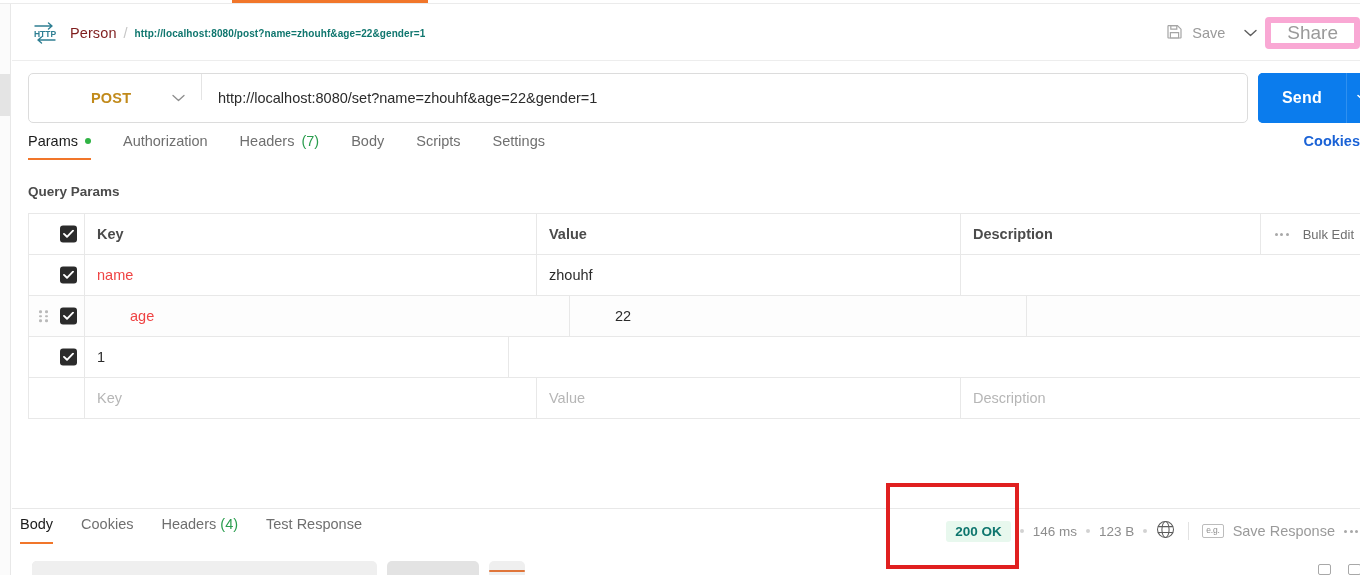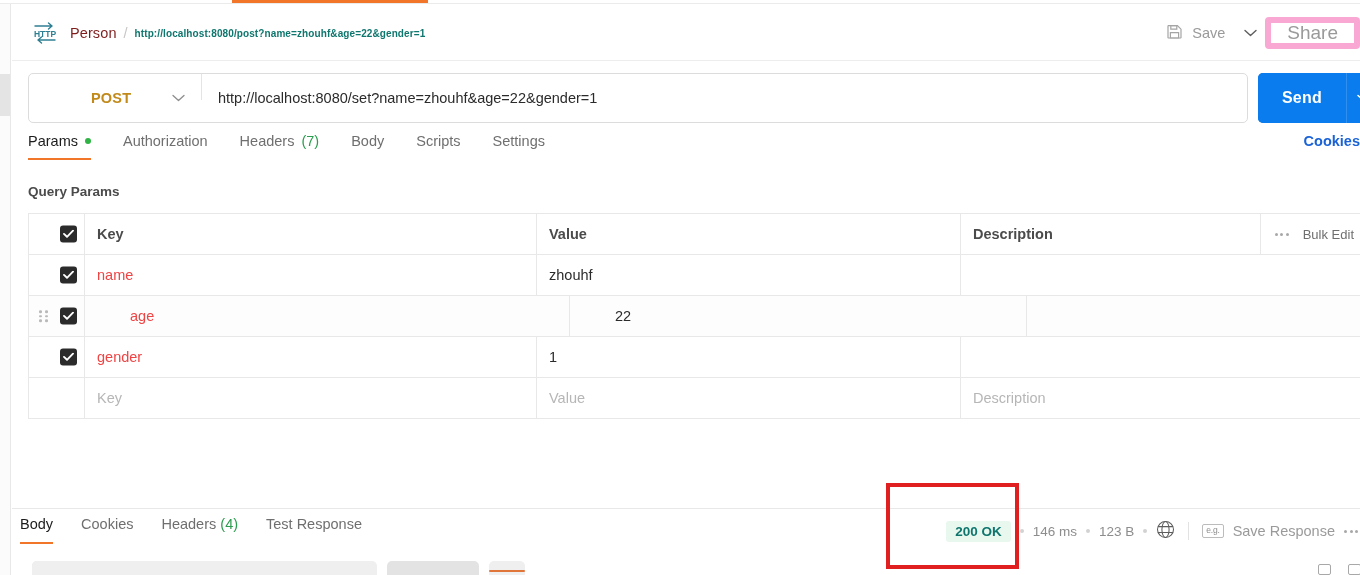--- a/index.html
+++ b/index.html
@@ -376,21 +376,20 @@
     </div>
 
     <div class="trow">
       <div class="c-handle">
         <div class="cbx">
           <svg width="11" height="9" viewBox="0 0 11 9">
               <path d="M1 4.4 L4 7.3 L10 1.2" fill="none" stroke="#fff" stroke-width="1.9" stroke-linecap="round" stroke-linejoin="round"></path>
             </svg>
         </div>
       </div>
-      <div class="c-key">gender</div>
       <div class="c-val">1</div>
       <div class="c-desc"></div>
     </div>
 
     <div class="trow">
       <div class="c-handle"></div>
       <div class="c-key ph">Key</div>
       <div class="c-val ph">Value</div>
       <div class="c-desc ph">Description</div>
     </div>

